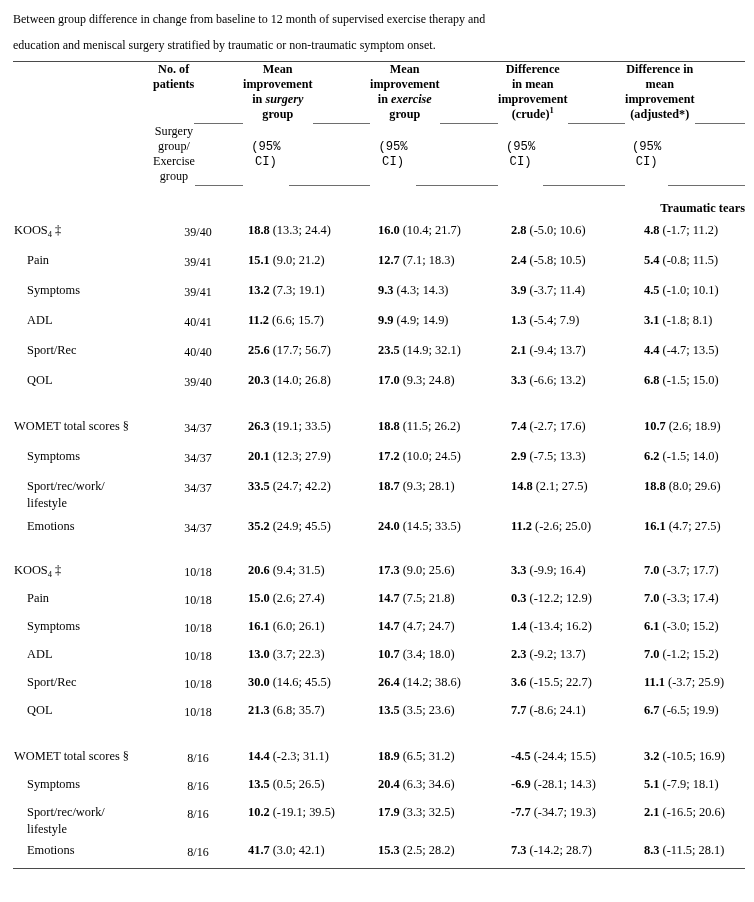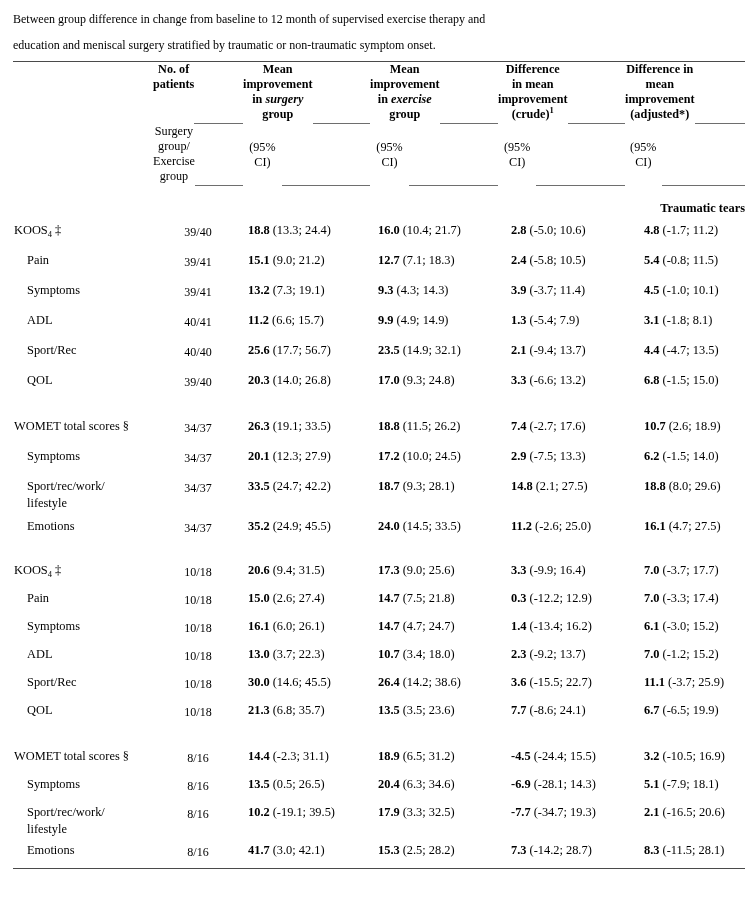--- a/index.html
+++ b/index.html
@@ -20,21 +20,21 @@
   
   .hd-cell { display:flex; flex-direction:row; justify-content:flex-end;
              text-align:center; font-size:12.2px; line-height:15px; }
   .hd-row1 .hd-cell { height:62px; }
   .hd-row2 .hd-cell { height:62px; }
   .hd-bold { font-weight:700; }
   .pre { white-space:pre-line; }
   .rule { border-bottom:1.4px solid #6e6e6e; margin:2px auto 0 auto; }
   .w2 { width:80px; } .w3 { width:104px; } .w4 { width:104px; }
   .w5 { width:106px; } .w6 { width:104px; }
-  .ci-cell .citext { margin:auto 0; font-weight:400; }
+  .ci-cell .citext { margin:auto 0; font-weight:400;font-family:Liberation Mono, monospace; }
   sup { font-size:8.5px; vertical-align:super; line-height:0; }
   sub { font-size:8.5px; vertical-align:sub; line-height:0; }
 
   
   .section-heading { font-weight:700; font-size:12.4px; line-height:19px; margin-bottom:4px;text-align:right; }
   .section-heading:empty { display:none; }
   .s1 { margin-top:13px; } .s2 { margin-top:16px; }
   .s3 { margin-top:14px; } .s4 { margin-top:18px; }
 
   .row { height:30px; align-items:start; font-size:12.4px; line-height:17px; }

